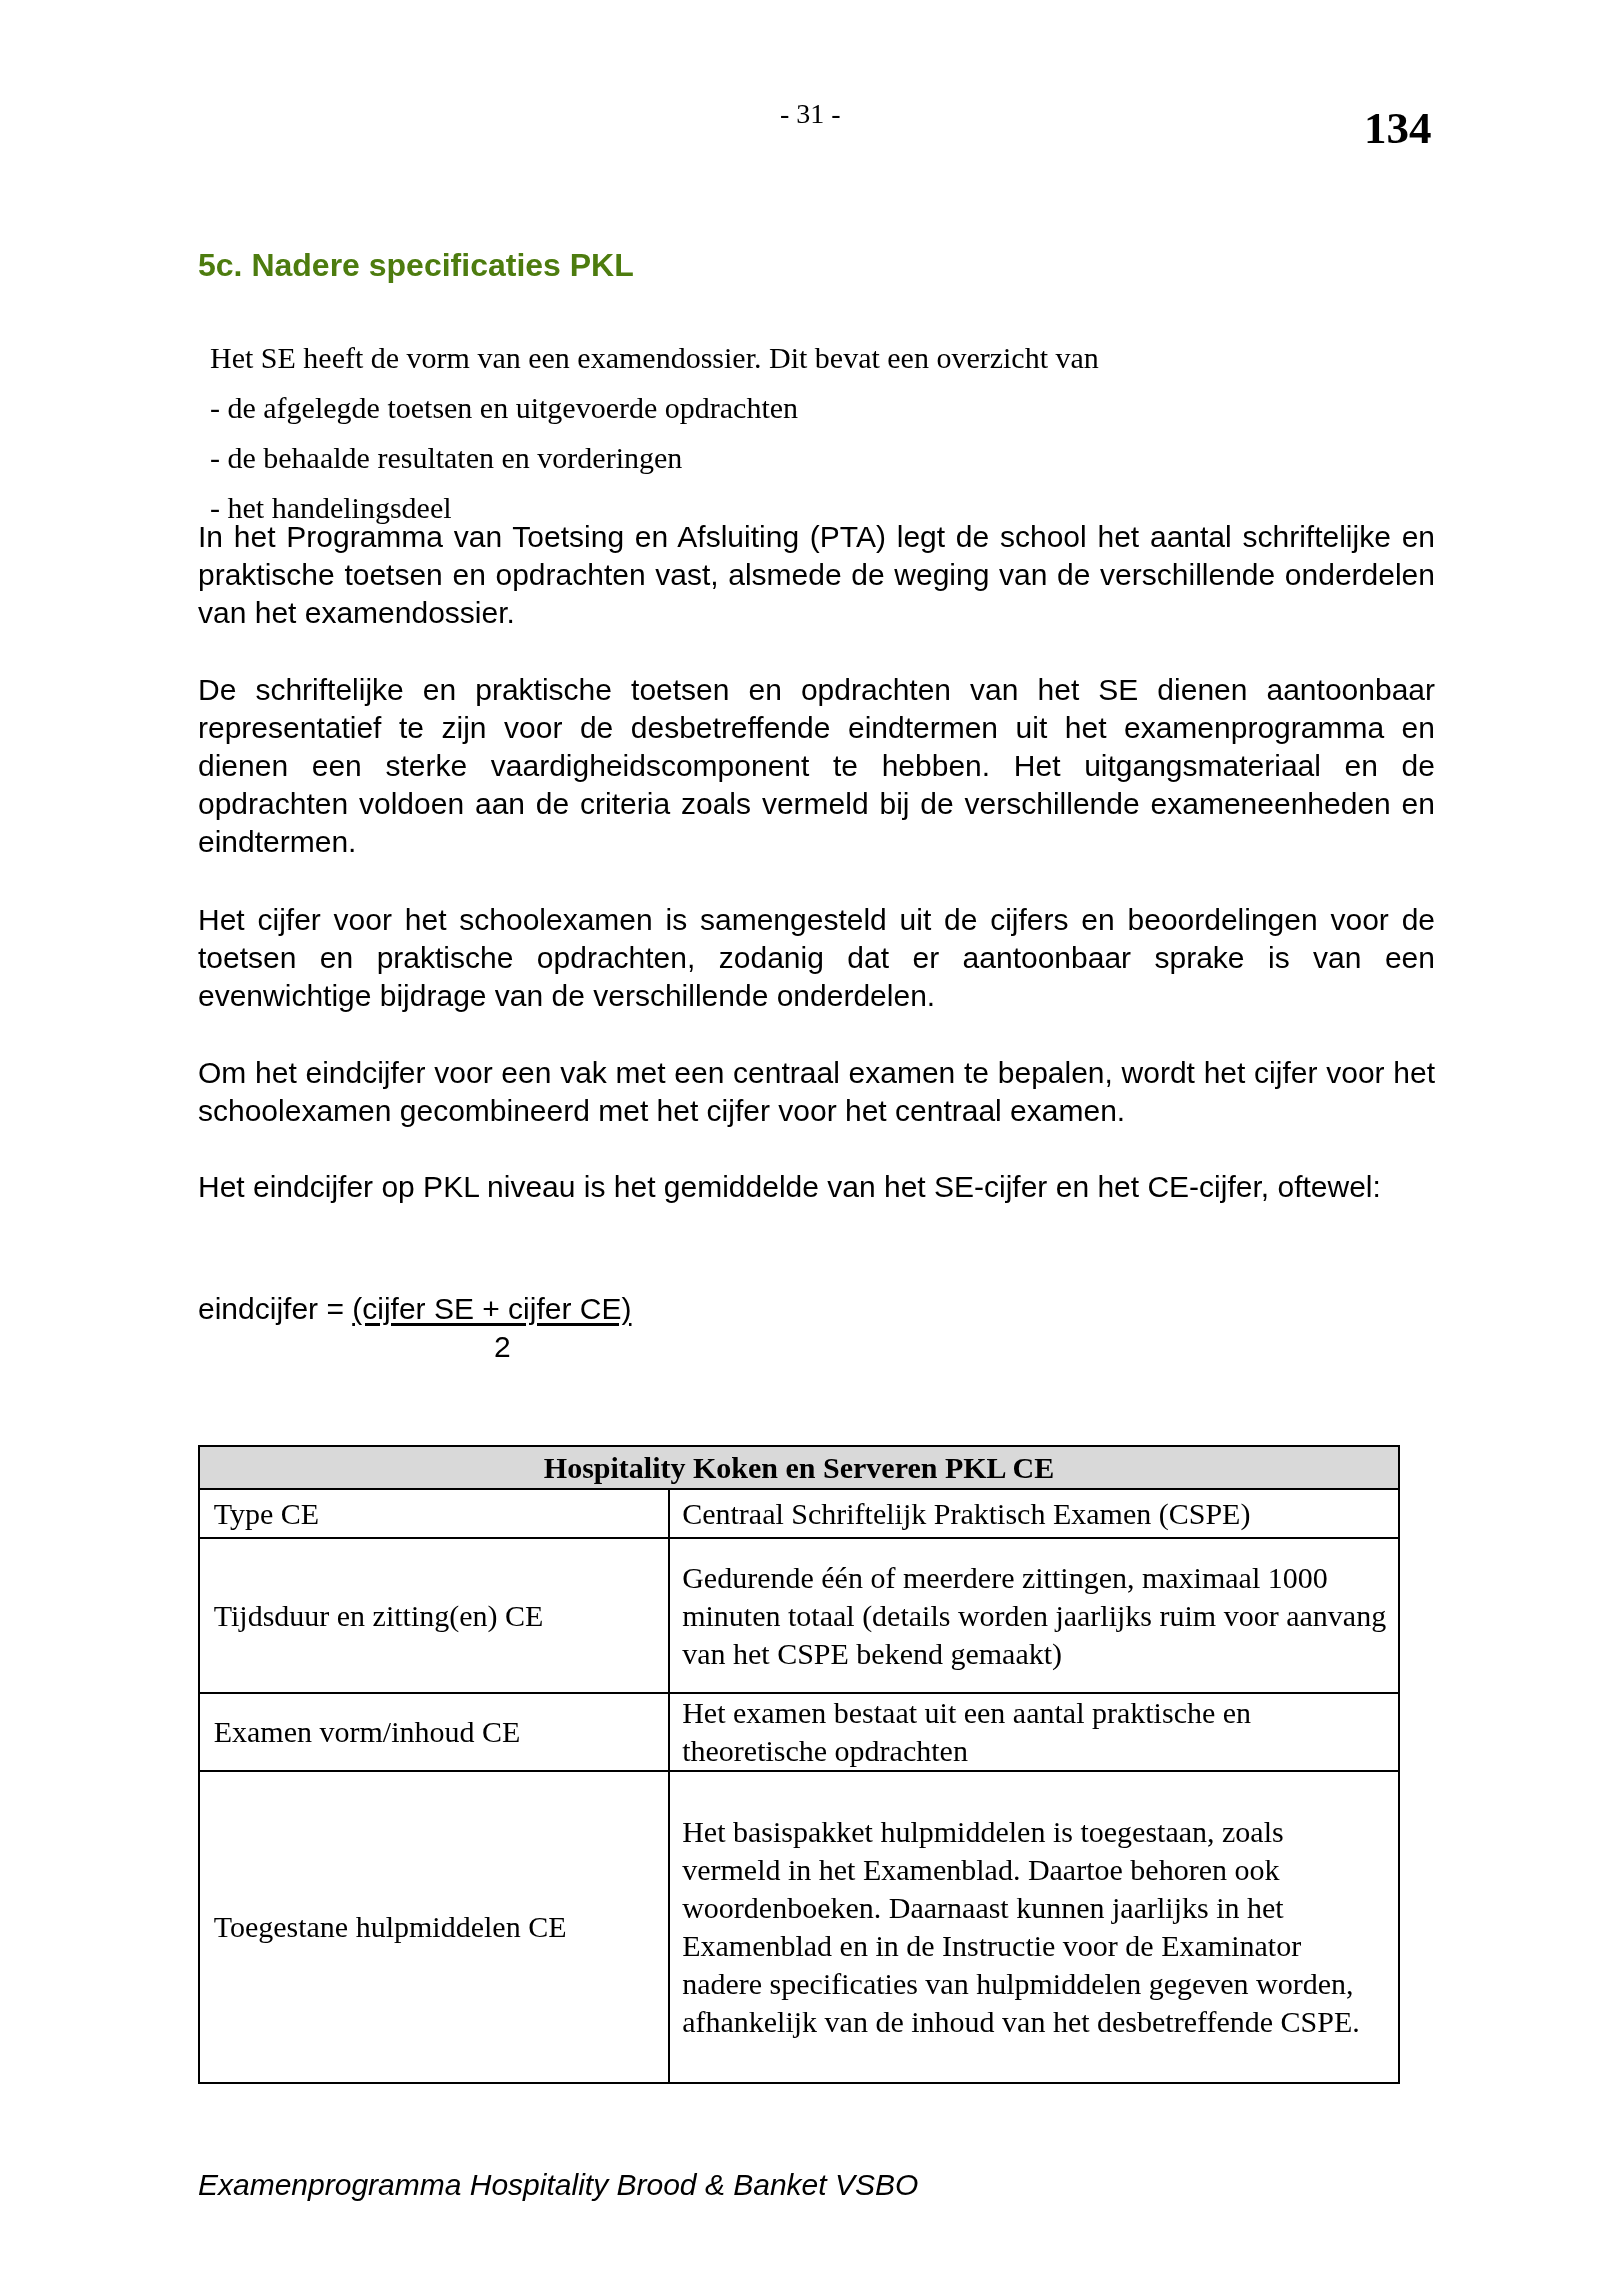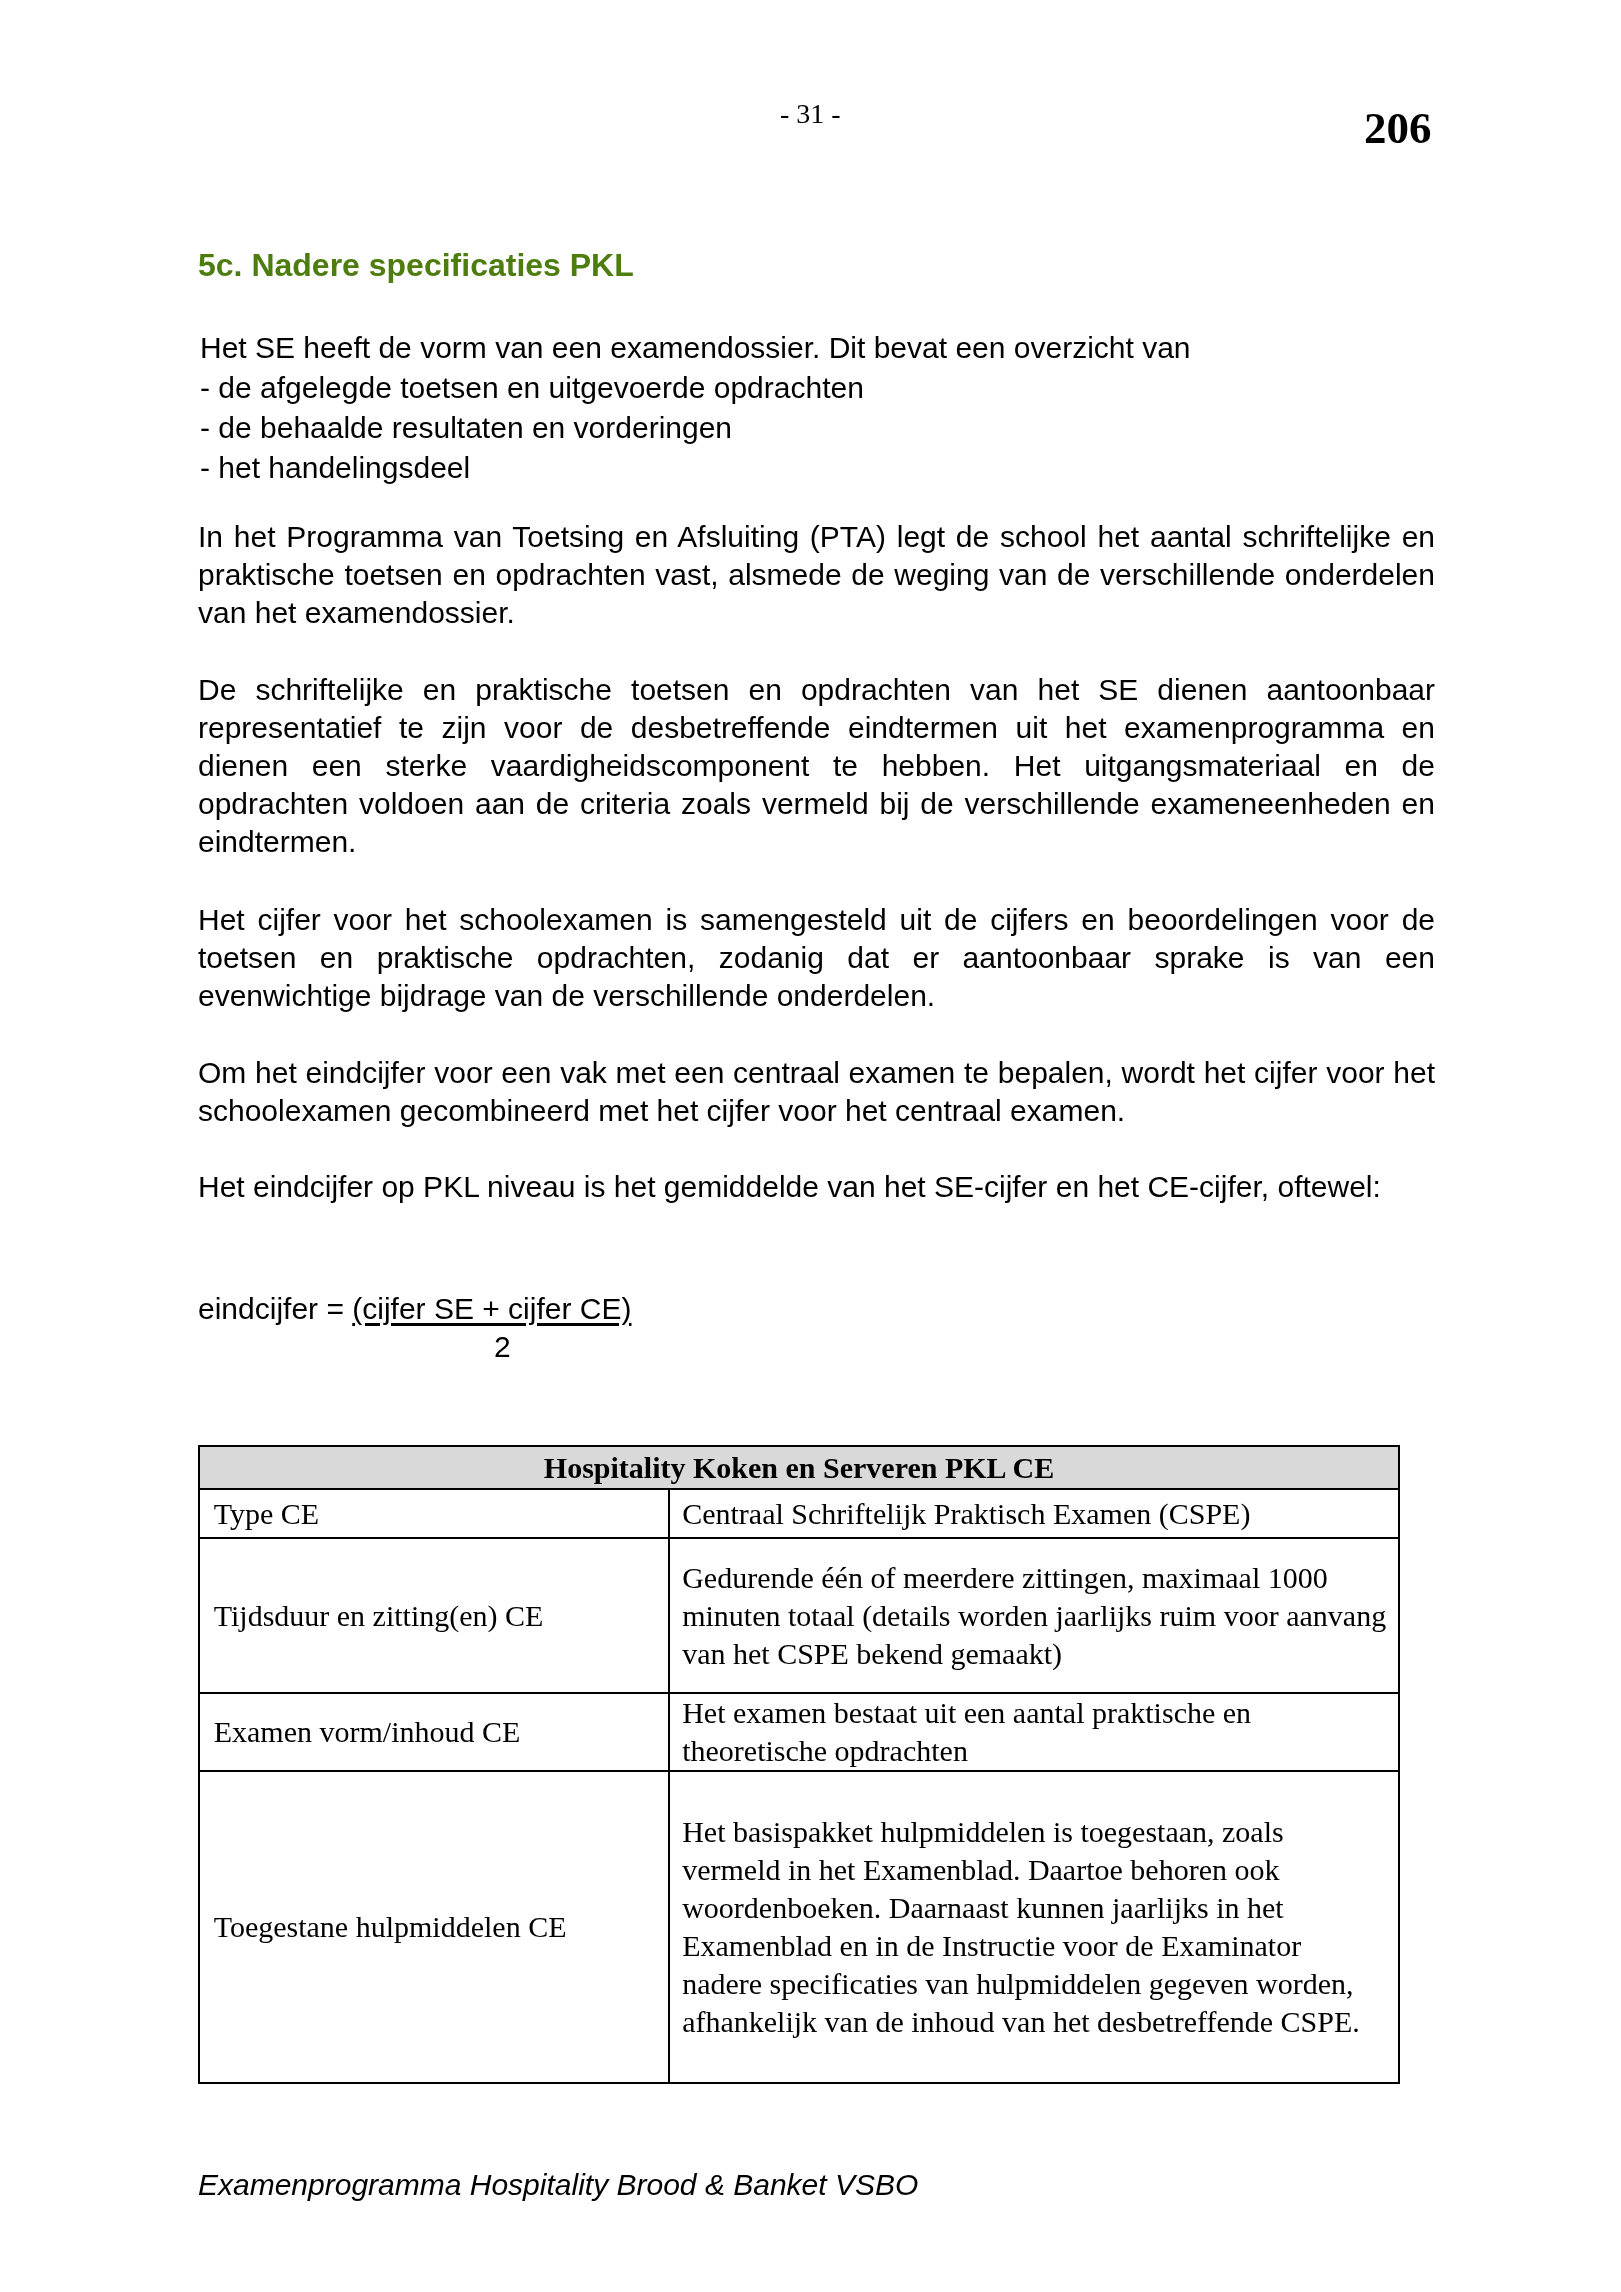--- a/index.html
+++ b/index.html
@@ -3,36 +3,36 @@
 <meta charset="utf-8">
 <style>
   html, body { margin: 0; padding: 0; background: #ffffff; }
   body { width: 1621px; height: 2293px; position: relative; overflow: hidden;
          font-family: "Liberation Sans", sans-serif; color: #000; }
   .page-num { position: absolute; top: 98px; left: 780px; font-family: "Liberation Serif", serif; font-size: 28px; }
   .doc-num { position: absolute; top: 102px; left: 1364px; font-family: "Liberation Serif", serif; font-size: 45px; font-weight: bold; }
   .section-title { position: absolute; top: 247px; left: 198px; font-size: 32px; font-weight: bold; color: #0070c0; }
   .para { position: absolute; left: 198px; width: 1237px; font-size: 30px; line-height: 38px; margin: 0; }
   .justify { text-align: justify; text-align-last: left; }
-  .para p { margin: 2px; }
+  .para p { margin: 12px; font-family: Liberation Serif, serif; }
   .formula { position: absolute; top: 1290px; left: 198px; font-size: 30px; line-height: 38px; }
   .formula .num { text-decoration: underline; text-underline-offset: 3.9px; margin-top: 40px; }
   .formula .den { position: absolute; top: 38px; left: 296px; }
   table.ce { position: absolute; top: 1445px; left: 198px; width: 1202px; border-collapse: collapse; font-size: 30px; line-height: 38px; }
   table.ce td, table.ce th { border: 2.9px solid #000; padding: 0 13.7px; vertical-align: middle; font-family: Liberation Serif, serif; }
   table.ce th { background: #d9d9d9; font-weight: bold; text-align: center; height: 41px; }
   table.ce td.label { width: 441px; }
   table.ce td.value { padding: 0 11.8px; }
   .footer { position: absolute; top: 2168px; left: 198px; font-size: 30px; font-style: italic; }
 </style>
 </head>
 <body>
 
 <div class="page-num">- 31 -</div>
-<div class="doc-num">206</div>
+<div class="doc-num">134</div>
 
 <h2 class="section-title" style="margin: 0px; color: #4d7c0f;">5c. Nadere specificaties PKL</h2>
 
 <div class="para" style="top:327px">
   <p>Het SE heeft de vorm van een examendossier. Dit bevat een overzicht van</p>
   <p>- de afgelegde toetsen en uitgevoerde opdrachten</p>
   <p>- de behaalde resultaten en vorderingen</p>
   <p>- het handelingsdeel</p>
 </div>
 

